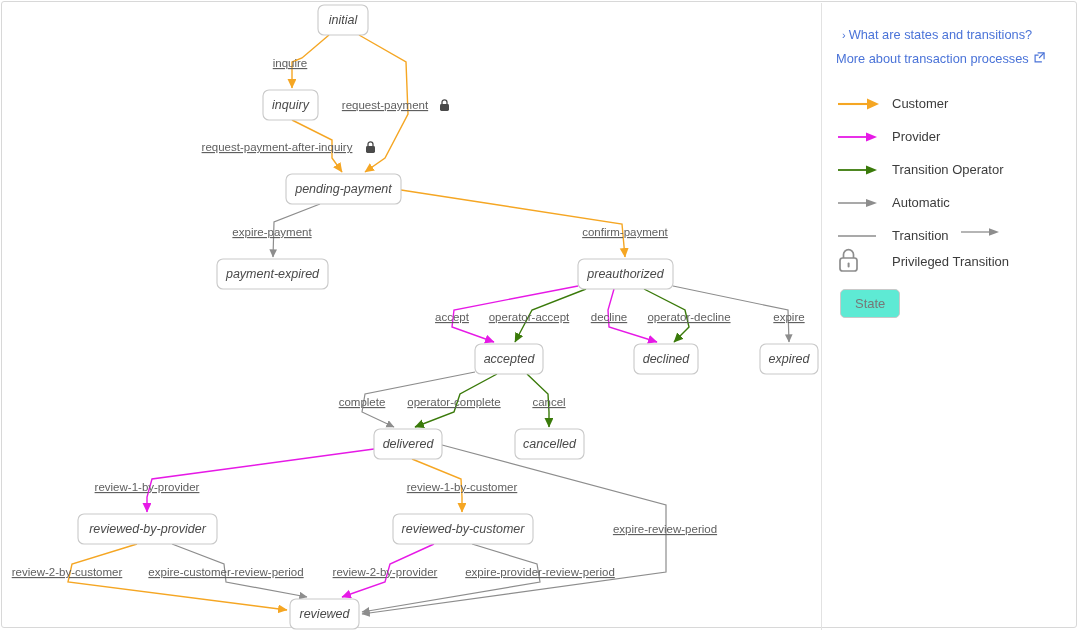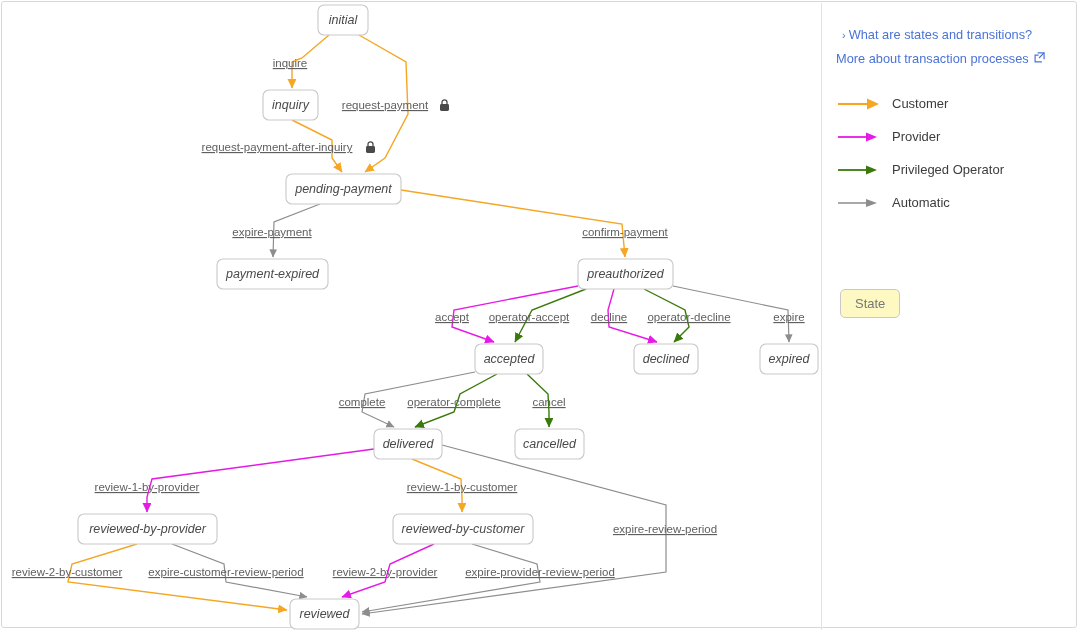--- a/index.html
+++ b/index.html
@@ -37,21 +37,21 @@
   .row{position:relative;height:33px;display:flex;align-items:flex-end;}
   .row .swatch{width:56px;flex:0 0 56px;display:flex;align-items:center;justify-content:flex-start;}
   .row .rl{font-size:13px;color:#3c3c3c;white-space:nowrap;}
   .row.r-transition .rl{margin-right:12px;}
 
   .lockrow{position:relative;height:36px;display:flex;align-items:center;}
   .lockrow .swatch{width:56px;flex:0 0 56px;display:flex;align-items:center;}
   .lockrow .rl{font-size:13px;color:#3c3c3c;white-space:nowrap;}
 
   .statebox{position:absolute;left:4px;top:283px;padding:6px 14px;border:1px solid #c9c9c9;
-            border-radius:5px;background:#fef9c3;font-size:13px;color:#777;display:inline-block;}
+            border-radius:5px;background:#5eead4;font-size:13px;color:#777;display:inline-block;}
 </style>
 </head>
 <body>
 
 <div class="page">
   <div class="card">
     <div class="divider"></div>
 
     <svg id="graph" viewBox="0 0 820 629">
       <defs>
@@ -278,34 +278,58 @@
           <span class="rl">Provider</span>
         </div>
 
         <div class="row">
           <span class="swatch">
             <svg width="48" height="14" viewBox="0 0 48 14">
               <path d="M2,7 H32" stroke="#3a7a0a" stroke-width="1.8" fill="none"></path>
               <path d="M30,2.4 L41,7 L30,11.6 z" fill="#3a7a0a"></path>
             </svg>
           </span>
-          <span class="rl">Privileged Operator</span>
+          <span class="rl">Transition Operator</span>
         </div>
 
         <div class="row">
           <span class="swatch">
             <svg width="48" height="14" viewBox="0 0 48 14">
               <path d="M2,7 H32" stroke="#8d8d8d" stroke-width="1.5" fill="none"></path>
               <path d="M30,3 L41,7 L30,11 z" fill="#8d8d8d"></path>
             </svg>
           </span>
           <span class="rl">Automatic</span>
         </div>
 
-
+        <div class="row r-transition">
+          <span class="swatch">
+            <svg width="48" height="14" viewBox="0 0 48 14">
+              <path d="M2,7 H40" stroke="#8d8d8d" stroke-width="1.3" fill="none"></path>
+            </svg>
+          </span>
+          <span class="rl">Transition</span>
+          <span>
+            <svg width="44" height="14" viewBox="0 0 44 14">
+              <path d="M0,7 H30" stroke="#8d8d8d" stroke-width="1.3" fill="none"></path>
+              <path d="M28,3.2 L38,7 L28,10.8 z" fill="#8d8d8d"></path>
+            </svg>
+          </span>
+        </div>
+
+        <div class="lockrow">
+          <span class="swatch">
+            <svg width="30" height="28" viewBox="0 0 30 28">
+              <rect x="4" y="11" width="17" height="13" rx="2.6" fill="none" stroke="#8d8d8d" stroke-width="1.7"></rect>
+              <path d="M7.5,11 L7.5,7.6 A5,5 0 0 1 17.5,7.6 L17.5,11" fill="none" stroke="#8d8d8d" stroke-width="1.7"></path>
+              <rect x="11.6" y="15.5" width="2" height="5" rx="1" fill="#8d8d8d"></rect>
+            </svg>
+          </span>
+          <span class="rl">Privileged Transition</span>
+        </div>
 
       </div>
 
       <div class="statebox">
         <span>State</span>
       </div>
 
     </div>
   </div>
 </div>

